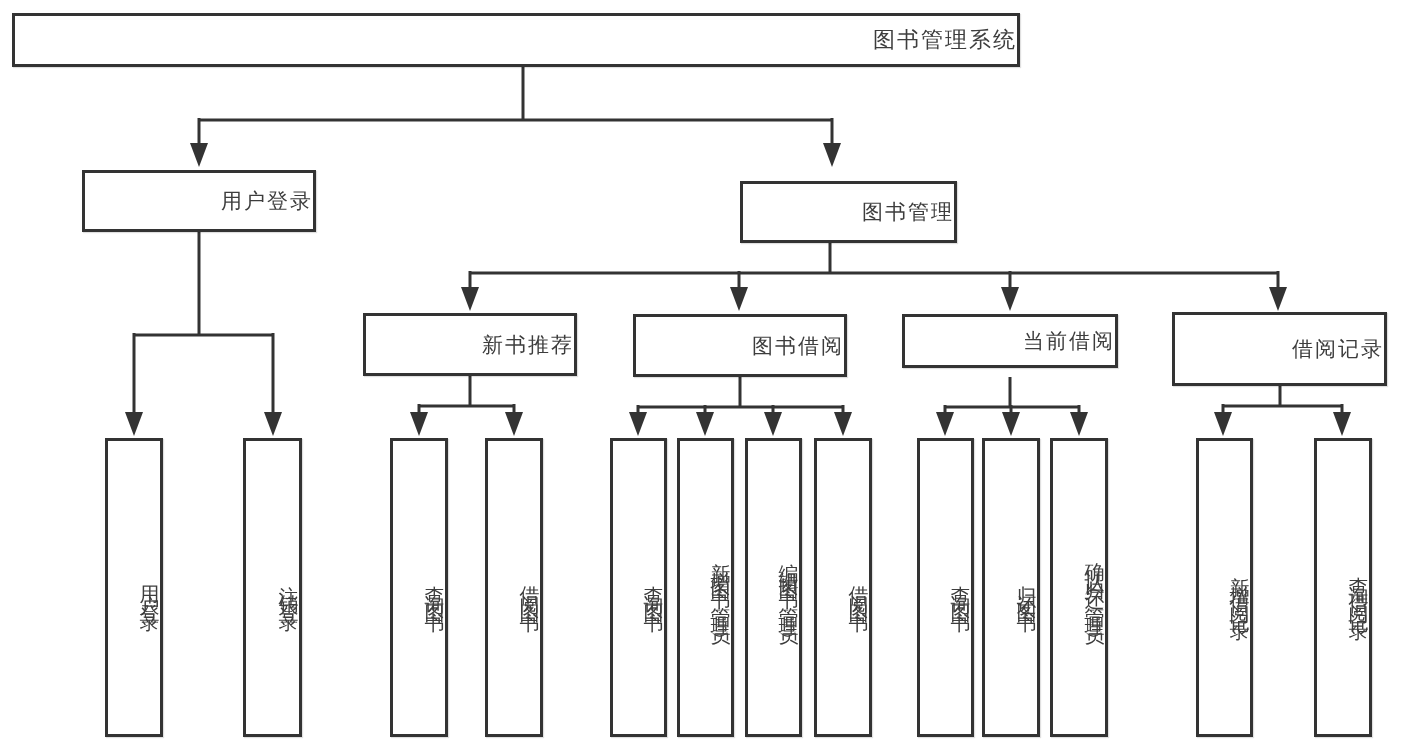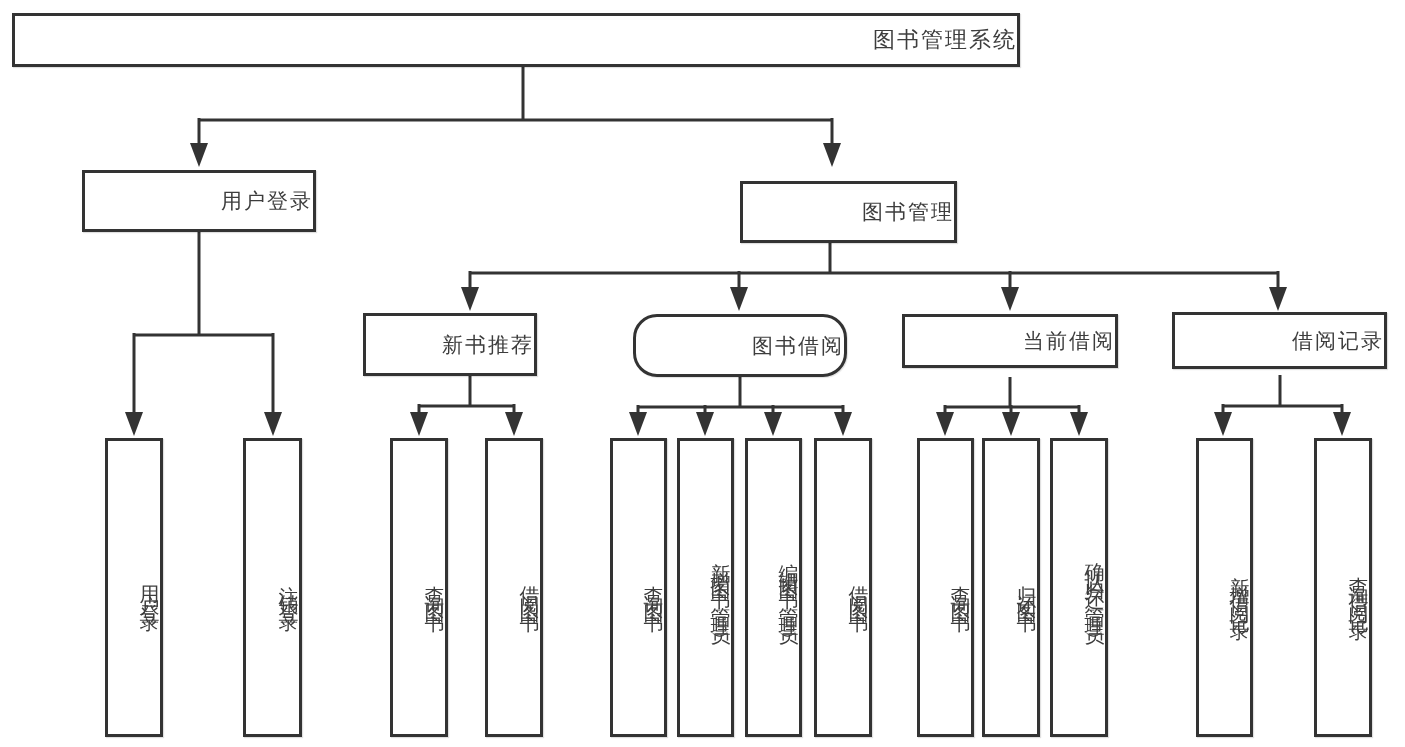--- a/index.html
+++ b/index.html
@@ -104,30 +104,30 @@
     <span>图书管理系统</span>
   </div>
 
   <div class="node node-h" style="left:82px; top:170px; width:234px; height:62px;">
     <span>用户登录</span>
   </div>
   <div class="node node-h" style="left:712px; top:181px; width:217px; height:62px;margin-left:28px;">
     <span>图书管理</span>
   </div>
 
-  <div class="node node-h" style="left:363px; top:313px; width:174px; height:63px;">
+  <div class="node node-h" style="left:363px; top:313px; width:214px; height:63px;">
     <span>新书推荐</span>
   </div>
-  <div class="node node-h" style="left:633px; top:314px; width:214px; height:63px;border-radius:24px;">
+  <div class="node node-h" style="left:633px; top:314px; width:214px; height:63px;">
     <span>图书借阅</span>
   </div>
   <div class="node node-h" style="left:902px; top:314px; width:216px; height:54px;">
     <span>当前借阅</span>
   </div>
-  <div class="node node-h" style="left:1172px; top:312px; width:215px; height:57px;">
+  <div class="node node-h" style="left:1172px; top:312px; width:215px; height:74px;">
     <span>借阅记录</span>
   </div>
 
   <div class="node node-v" style="left:105px; top:438px; width:58px; height:299px;">
     <span class="vtext">用户登录</span>
   </div>
   <div class="node node-v" style="left:243px; top:438px; width:59px; height:299px;">
     <span class="vtext">注销登录</span>
   </div>
   <div class="node node-v" style="left:390px; top:438px; width:58px; height:299px;">

